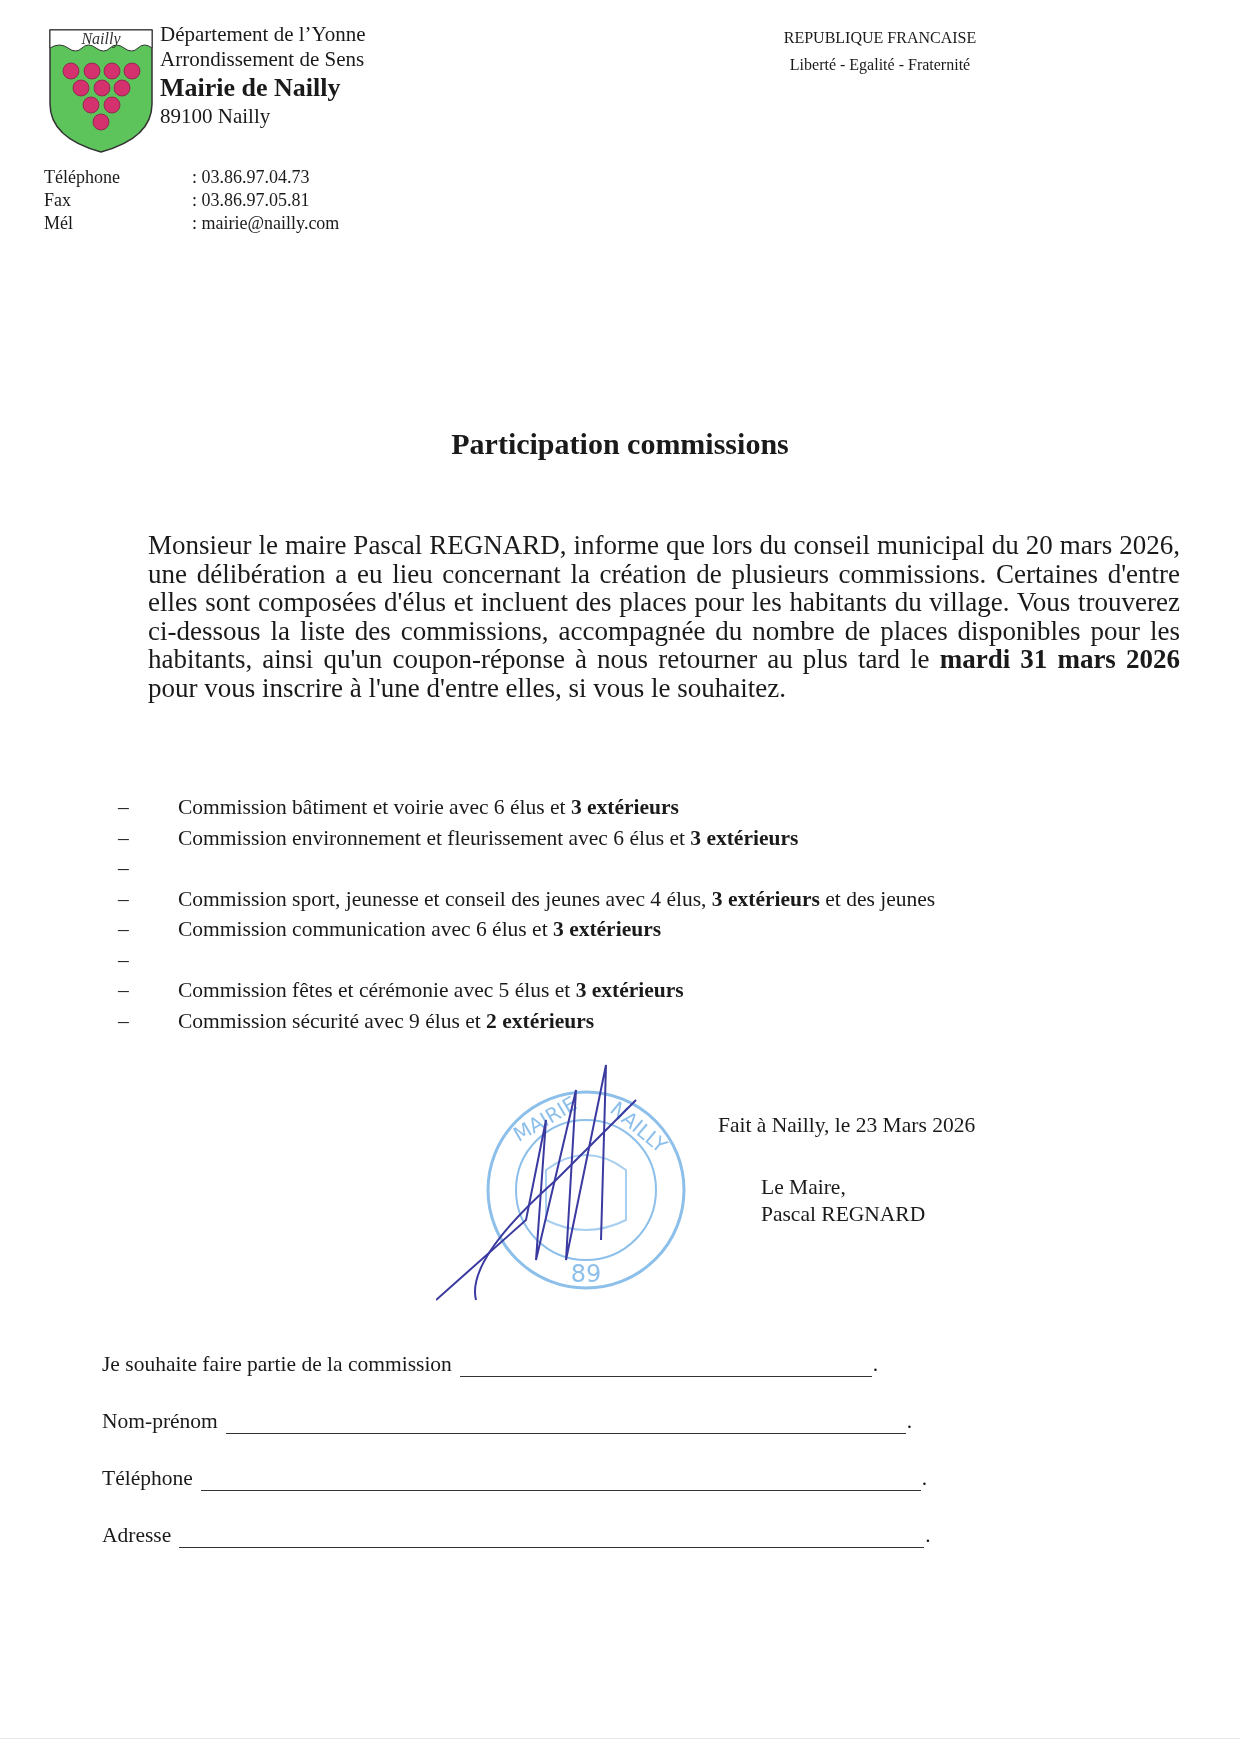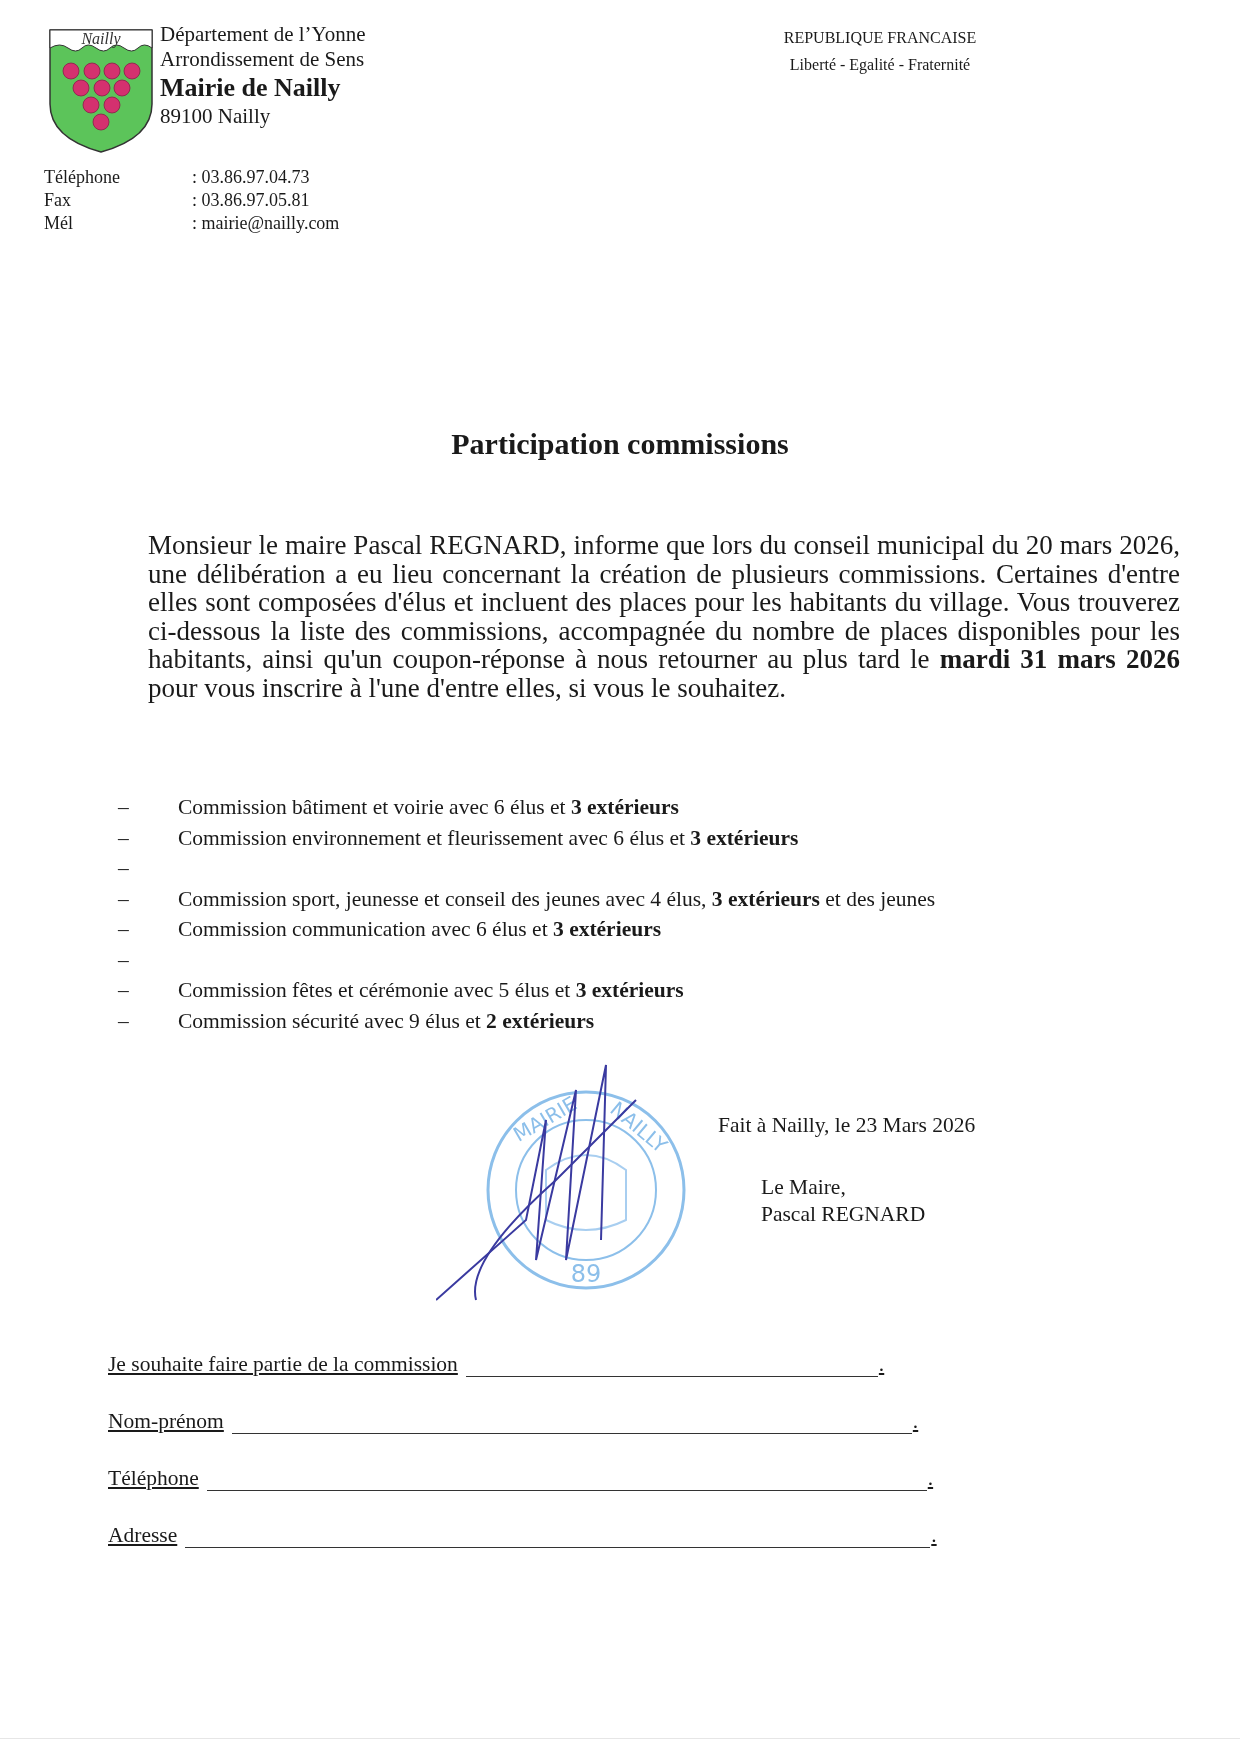--- a/index.html
+++ b/index.html
@@ -15,21 +15,21 @@
   .contacts .lbl { width: 148px; }
   .title { left: 0; width: 1240px; top: 427px; text-align: center; font-size: 30px; font-weight: bold; }
   .body-text { left: 104px; width: 1032px; top: 531px; font-size: 27px; line-height: 28.5px; text-align: justify; margin-left: 44px; }
   .list { left: 118px; top: 792px; font-size: 21.5px; line-height: 30.5px; }
   .list .li { display: flex; }
   .list .dash { width: 60px; }
   .fait { left: 718px; top: 1113px; font-size: 21.5px; }
   .maire { left: 761px; top: 1174px; font-size: 21.5px; line-height: 27px; }
   .stamp { left: 436px; top: 1060px; width: 260px; height: 250px; }
   .form { left: 102px; top: 1352px; font-size: 21.5px; }
-  .form .frow { position: absolute; left: 6px; white-space: nowrap; display: flex; align-items: flex-end; text-decoration: underline; }
+  .form .frow { position: absolute; left: 0; white-space: nowrap; display: flex; align-items: flex-end; }
   .form .line { display: inline-block; border-bottom: 1.5px solid #333; height: 20px; margin-left: 8px; }
   .form .dot { margin-left: 1px; }
   .bottom-line { left: 0; top: 1738px; width: 1240px; height: 1px; background: #e6e6e6; }
 </style>
 </head>
 <body>
 
 <div class="abs crest">
   <svg width="112" height="128" viewBox="0 0 112 128">
     <path d="M4 4 H106 V78 Q106 112 55 126 Q4 112 4 78 Z" fill="#5cc45a" stroke="#333" stroke-width="1.5"></path>

